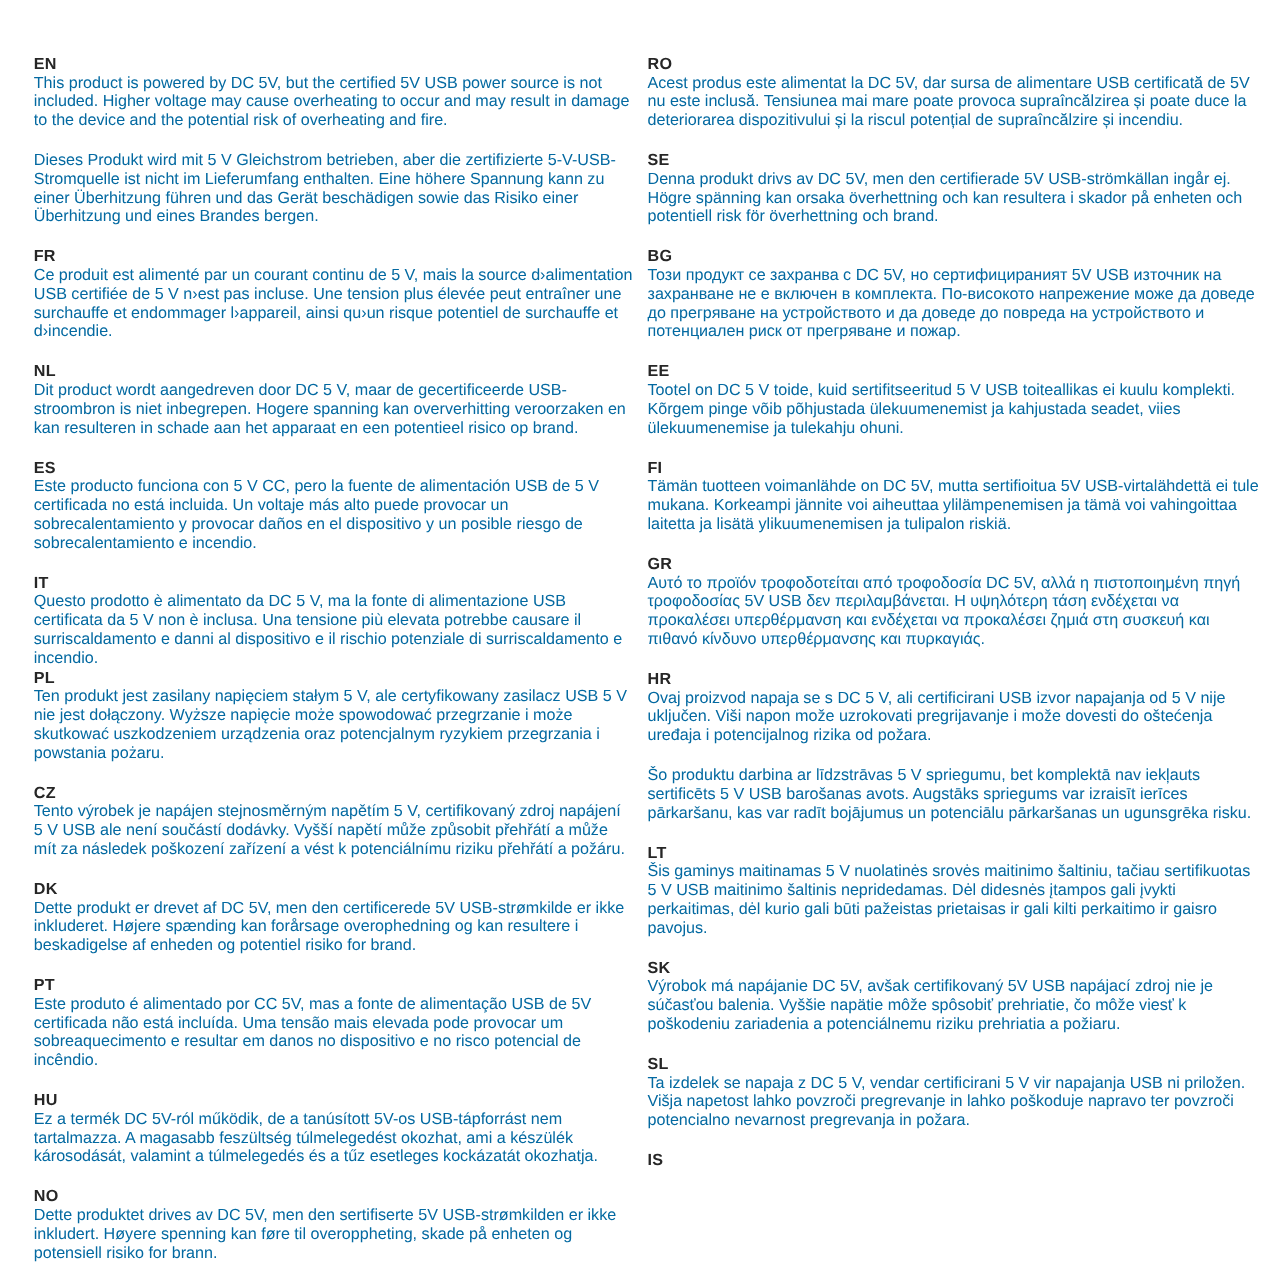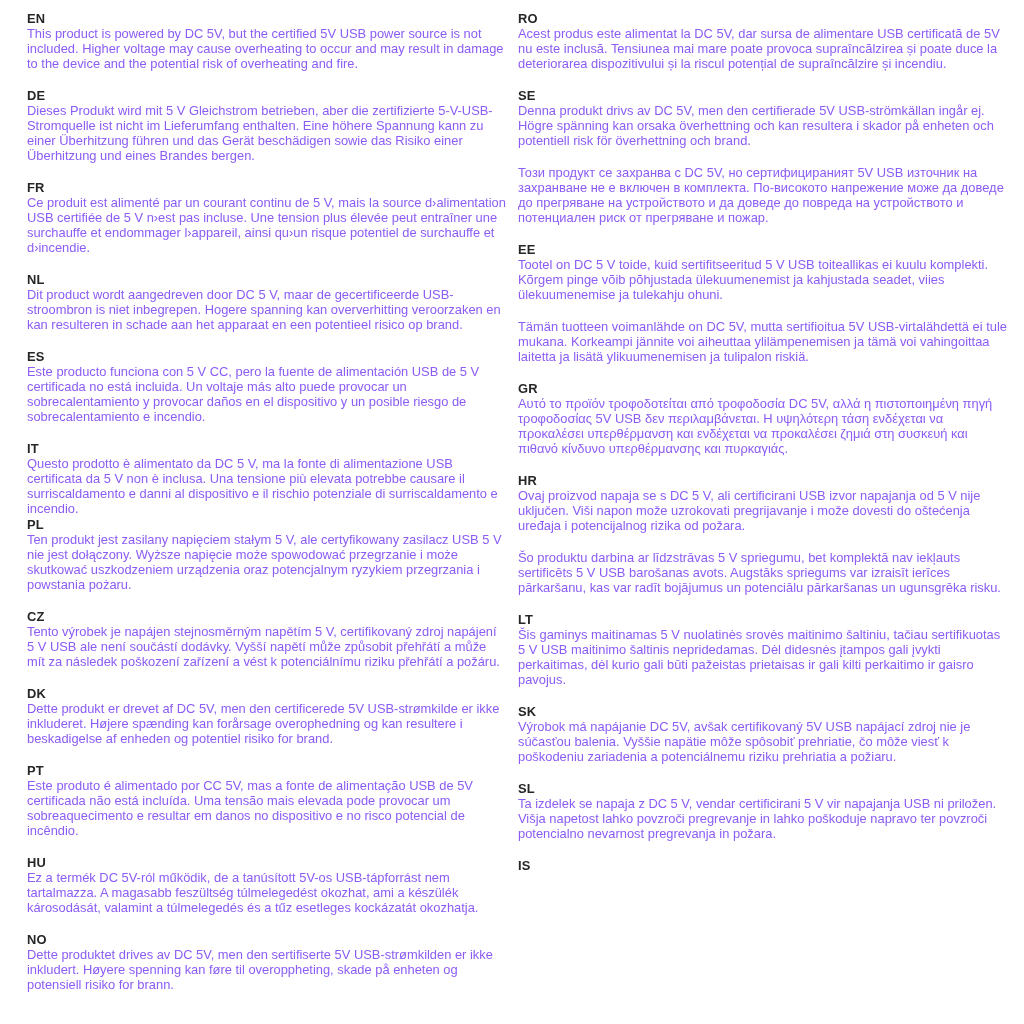--- a/index.html
+++ b/index.html
@@ -16,20 +16,21 @@
   }
   .page {
     box-sizing: border-box;
     width: 1024px;
     height: 813px;
     padding: 11px 10px 0 27px;
     display: grid;
     grid-template-columns: 479px 492px;
     column-gap: 12px;
     align-content: start;
+    margin-top: 32px;
   }
   .col {
     display: block;
   }
   .lang-section {
     margin: 0 0 17px 0;
   }
   .lang-section.tight {
     margin-bottom: 1px;
   }
@@ -39,35 +40,34 @@
     line-height: 15px;
     font-weight: 700;
     color: #262626;
     letter-spacing: 0.2px;
   }
   .lang-text {
     margin: 0;
     font-size: 12.9px;
     line-height: 15px;
     font-weight: 400;
-    color: #8b5cf6;
+    color: #0369a1;
   }
 </style>
 </head>
 <body>
 
 <div class="page">
   <div class="col" id="col-left">
   <section class="lang-section">
     <h2 class="lang-code">EN</h2>
     <p class="lang-text">This product is powered by DC 5V, but the certified 5V USB power source is not included. Higher voltage may cause overheating to occur and may result in damage to the device and the potential risk of overheating and fire.</p>
   </section>
 
   <section class="lang-section">
-    <h2 class="lang-code">DE</h2>
     <p class="lang-text">Dieses Produkt wird mit 5 V Gleichstrom betrieben, aber die zertifizierte 5-V-USB-Stromquelle ist nicht im Lieferumfang enthalten. Eine höhere Spannung kann zu einer Überhitzung führen und das Gerät beschädigen sowie das Risiko einer Überhitzung und eines Brandes bergen.</p>
   </section>
 
   <section class="lang-section">
     <h2 class="lang-code">FR</h2>
     <p class="lang-text">Ce produit est alimenté par un courant continu de 5 V, mais la source d›alimentation USB certifiée de 5 V n›est pas incluse. Une tension plus élevée peut entraîner une surchauffe et endommager l›appareil, ainsi qu›un risque potentiel de surchauffe et d›incendie.</p>
   </section>
 
   <section class="lang-section">
     <h2 class="lang-code">NL</h2>
@@ -119,29 +119,31 @@
     <h2 class="lang-code">RO</h2>
     <p class="lang-text">Acest produs este alimentat la DC 5V, dar sursa de alimentare USB certificată de 5V nu este inclusă. Tensiunea mai mare poate provoca supraîncălzirea și poate duce la deteriorarea dispozitivului și la riscul potențial de supraîncălzire și incendiu.</p>
   </section>
 
   <section class="lang-section">
     <h2 class="lang-code">SE</h2>
     <p class="lang-text">Denna produkt drivs av DC 5V, men den certifierade 5V USB-strömkällan ingår ej. Högre spänning kan orsaka överhettning och kan resultera i skador på enheten och potentiell risk för överhettning och brand.</p>
   </section>
 
   <section class="lang-section">
+    <h2 class="lang-code">BG</h2>
     <p class="lang-text">Този продукт се захранва с DC 5V, но сертифицираният 5V USB източник на захранване не е включен в комплекта. По-високото напрежение може да доведе до прегряване на устройството и да доведе до повреда на устройството и потенциален риск от прегряване и пожар.</p>
   </section>
 
   <section class="lang-section">
     <h2 class="lang-code">EE</h2>
     <p class="lang-text">Tootel on DC 5 V toide, kuid sertifitseeritud 5 V USB toiteallikas ei kuulu komplekti. Kõrgem pinge võib põhjustada ülekuumenemist ja kahjustada seadet, viies ülekuumenemise ja tulekahju ohuni.</p>
   </section>
 
   <section class="lang-section">
+    <h2 class="lang-code">FI</h2>
     <p class="lang-text">Tämän tuotteen voimanlähde on DC 5V, mutta sertifioitua 5V USB-virtalähdettä ei tule mukana. Korkeampi jännite voi aiheuttaa ylilämpenemisen ja tämä voi vahingoittaa laitetta ja lisätä ylikuumenemisen ja tulipalon riskiä.</p>
   </section>
 
   <section class="lang-section">
     <h2 class="lang-code">GR</h2>
     <p class="lang-text">Αυτό το προϊόν τροφοδοτείται από τροφοδοσία DC 5V, αλλά η πιστοποιημένη πηγή τροφοδοσίας 5V USB δεν περιλαμβάνεται. Η υψηλότερη τάση ενδέχεται να προκαλέσει υπερθέρμανση και ενδέχεται να προκαλέσει ζημιά στη συσκευή και πιθανό κίνδυνο υπερθέρμανσης και πυρκαγιάς.</p>
   </section>
 
   <section class="lang-section">
     <h2 class="lang-code">HR</h2>

